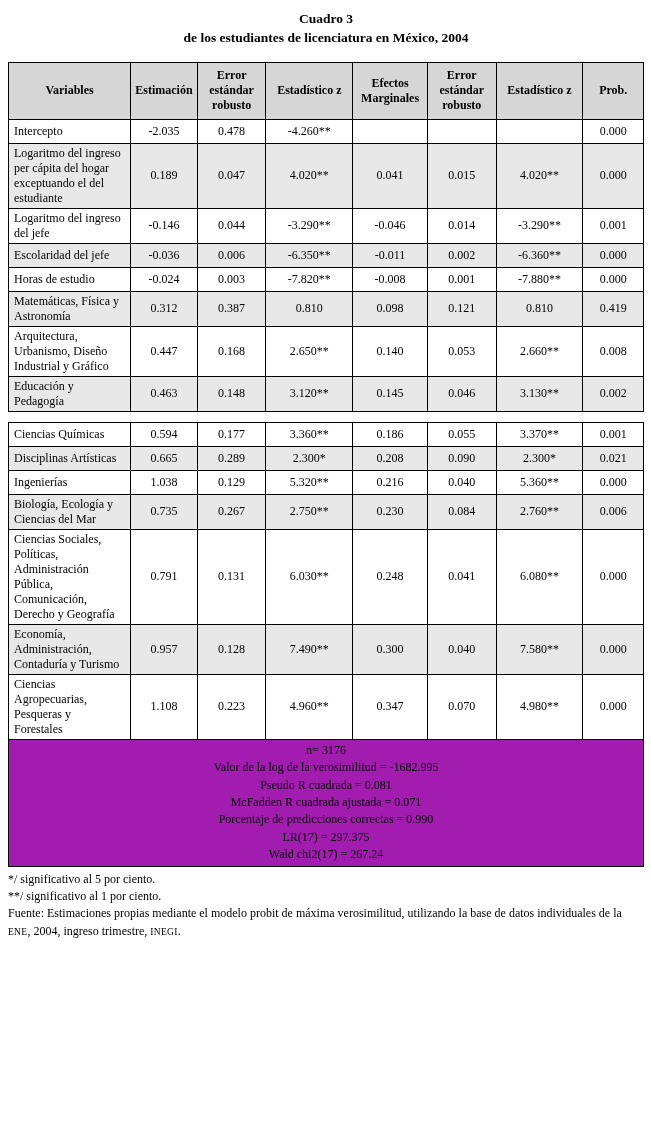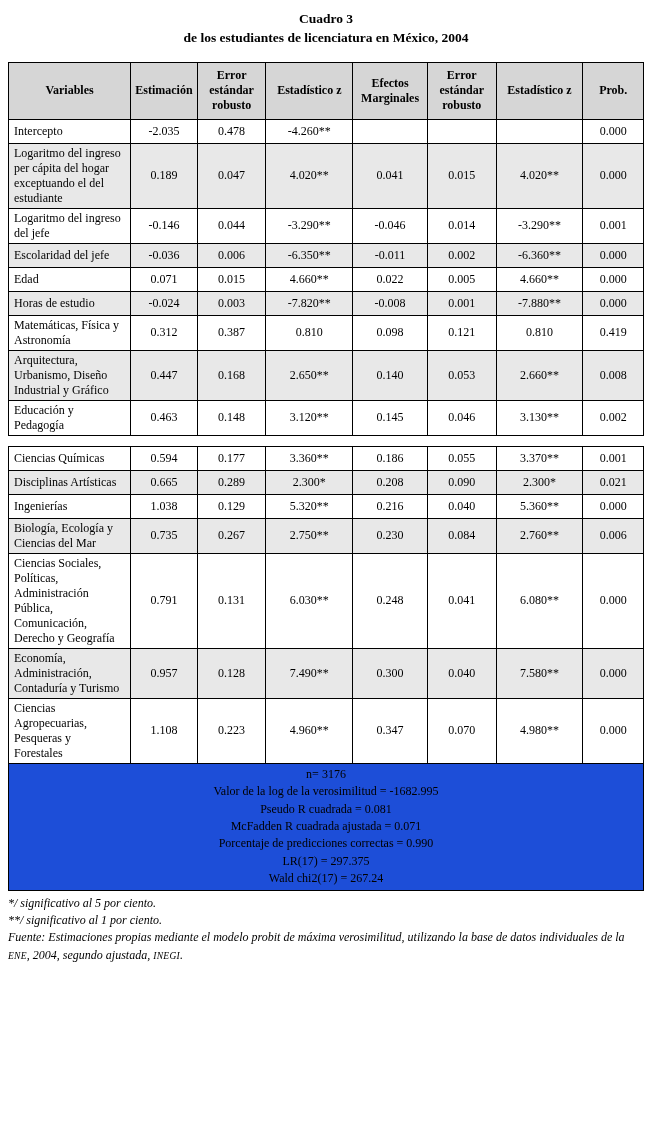--- a/index.html
+++ b/index.html
@@ -54,31 +54,30 @@
     padding-right: 9px;
   }
   tbody.striped tr:nth-child(even) td {
     background: #e8e8e8;
   }
   .section-gap { height: 10px; }
   td.stats {
     text-align: left;
     font-size: 11px;
     padding: 3px 6px 4px 6px;
-    background: #1d4ed8;
+    background: #a21caf;
     height: auto;
     margin-top: 16px;
   }
   td.stats div { line-height: 1.45; }
   .notes {
     width: 636px;
     font-size: 12px;
     line-height: 1.45;
     margin-top: 4px;
-    font-style: italic;
   }
   .notes .note-line { margin: 0; }
   .sc {
     font-size: 9.5px;
     letter-spacing: 0.3px;
     margin-top: 32px;
   }
 </style>
 </head>
 <body>
@@ -148,30 +147,20 @@
           <td class="var">Escolaridad del jefe</td>
           <td>-0.036</td>
           <td>0.006</td>
           <td>-6.350**</td>
           <td>-0.011</td>
           <td>0.002</td>
           <td>-6.360**</td>
           <td>0.000</td>
         </tr>
         <tr>
-          <td class="var">Edad</td>
-          <td>0.071</td>
-          <td>0.015</td>
-          <td>4.660**</td>
-          <td>0.022</td>
-          <td>0.005</td>
-          <td>4.660**</td>
-          <td>0.000</td>
-        </tr>
-        <tr>
           <td class="var">Horas de estudio</td>
           <td>-0.024</td>
           <td>0.003</td>
           <td>-7.820**</td>
           <td>-0.008</td>
           <td>0.001</td>
           <td>-7.880**</td>
           <td>0.000</td>
         </tr>
         <tr>
@@ -303,16 +292,16 @@
             <div>LR(17) = 297.375</div>
             <div>Wald chi2(17) = 267.24</div>
           </td>
       </tr>
     </tfoot>
   </table>
 
   <div class="notes">
     <div class="note-line">*/ significativo al 5 por ciento.</div>
     <div class="note-line">**/ significativo al 1 por ciento.</div>
-    <div class="note-line"><span>Fuente: Estimaciones propias mediante el modelo probit de máxima verosimilitud, utilizando la base de datos individuales de la </span><span class="sc">ENE</span><span>, 2004, segundo ajustada, </span><span class="sc">INEGI</span><span>.</span></div>
+    <div class="note-line"><span>Fuente: Estimaciones propias mediante el modelo probit de máxima verosimilitud, utilizando la base de datos individuales de la </span><span class="sc">ENE</span><span>, 2004, ingreso trimestre, </span><span class="sc">INEGI</span><span>.</span></div>
   </div>
 
 </div>
 
 </body></html>

